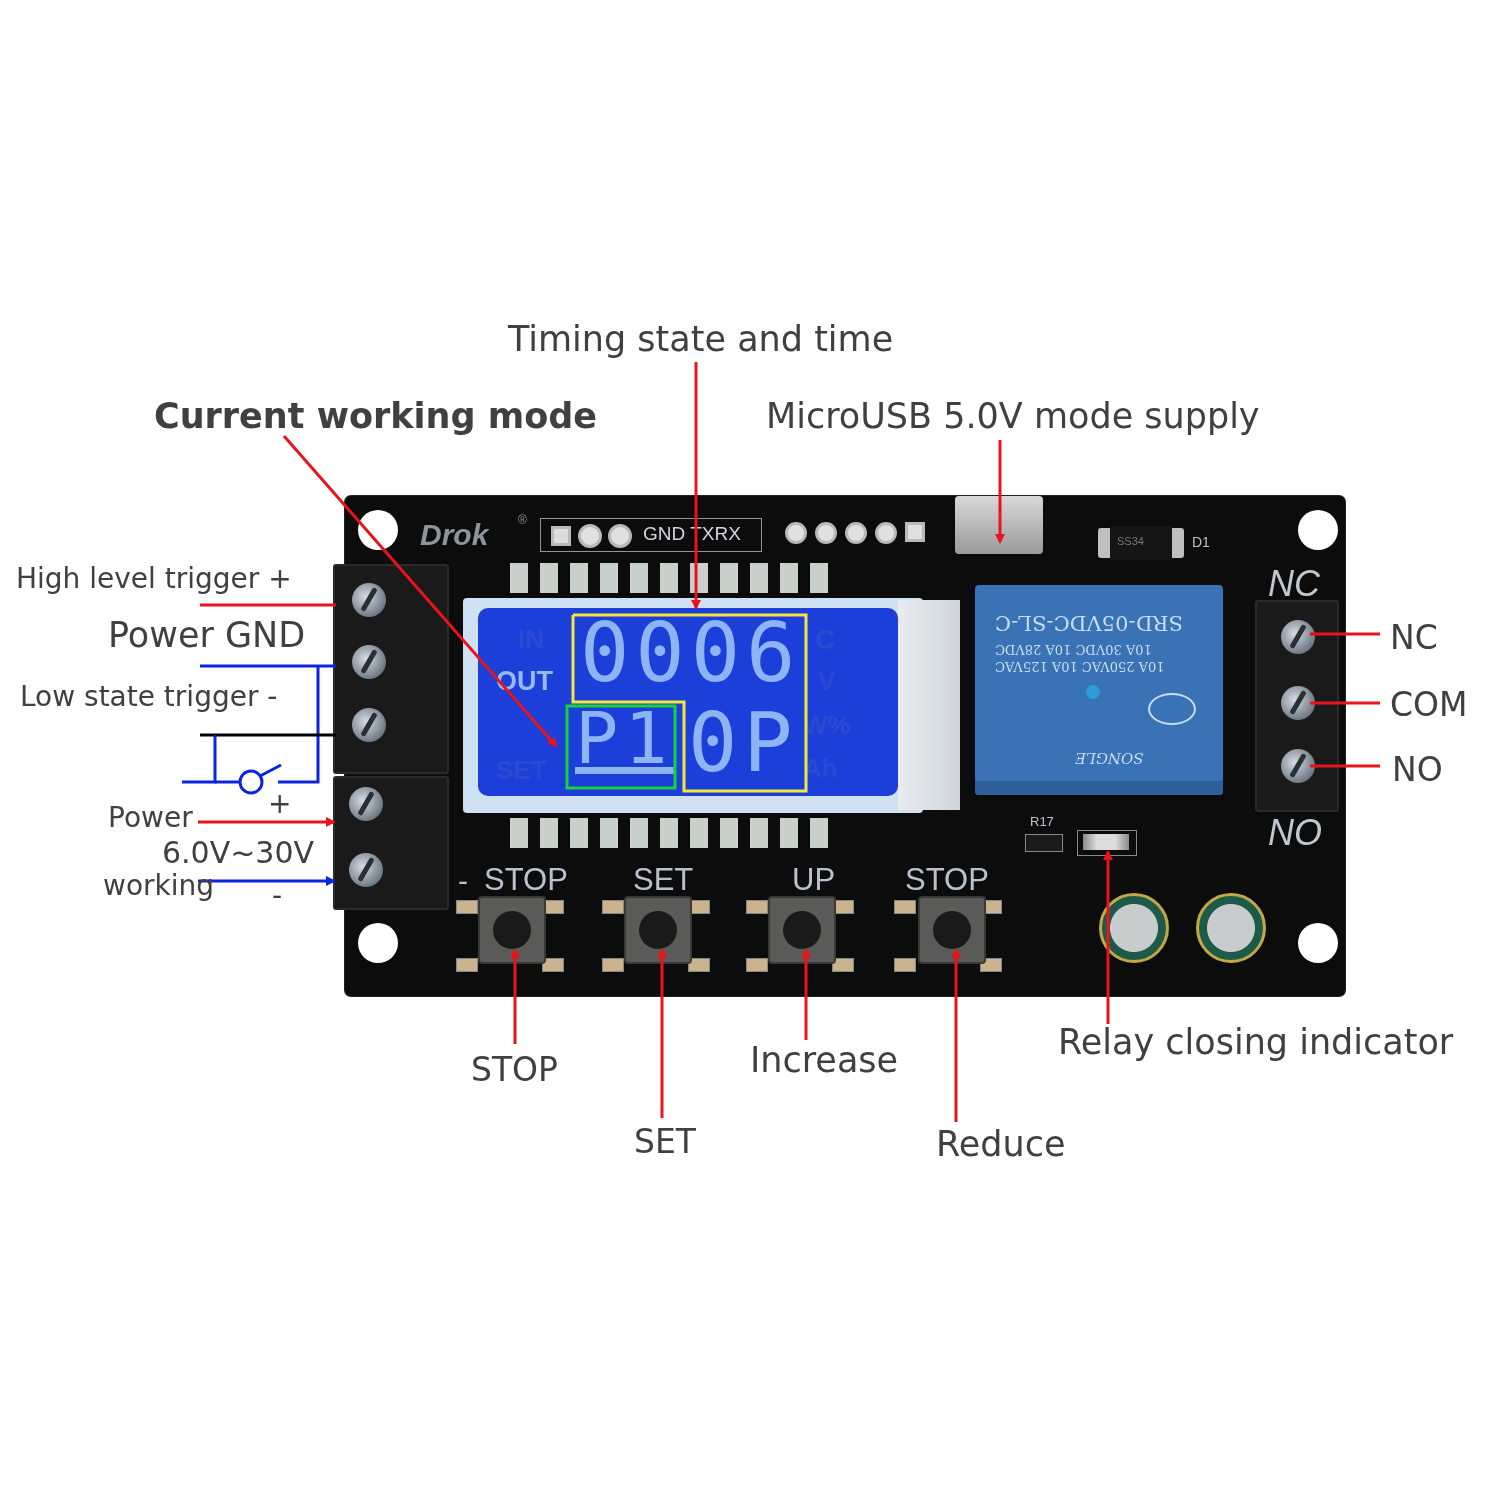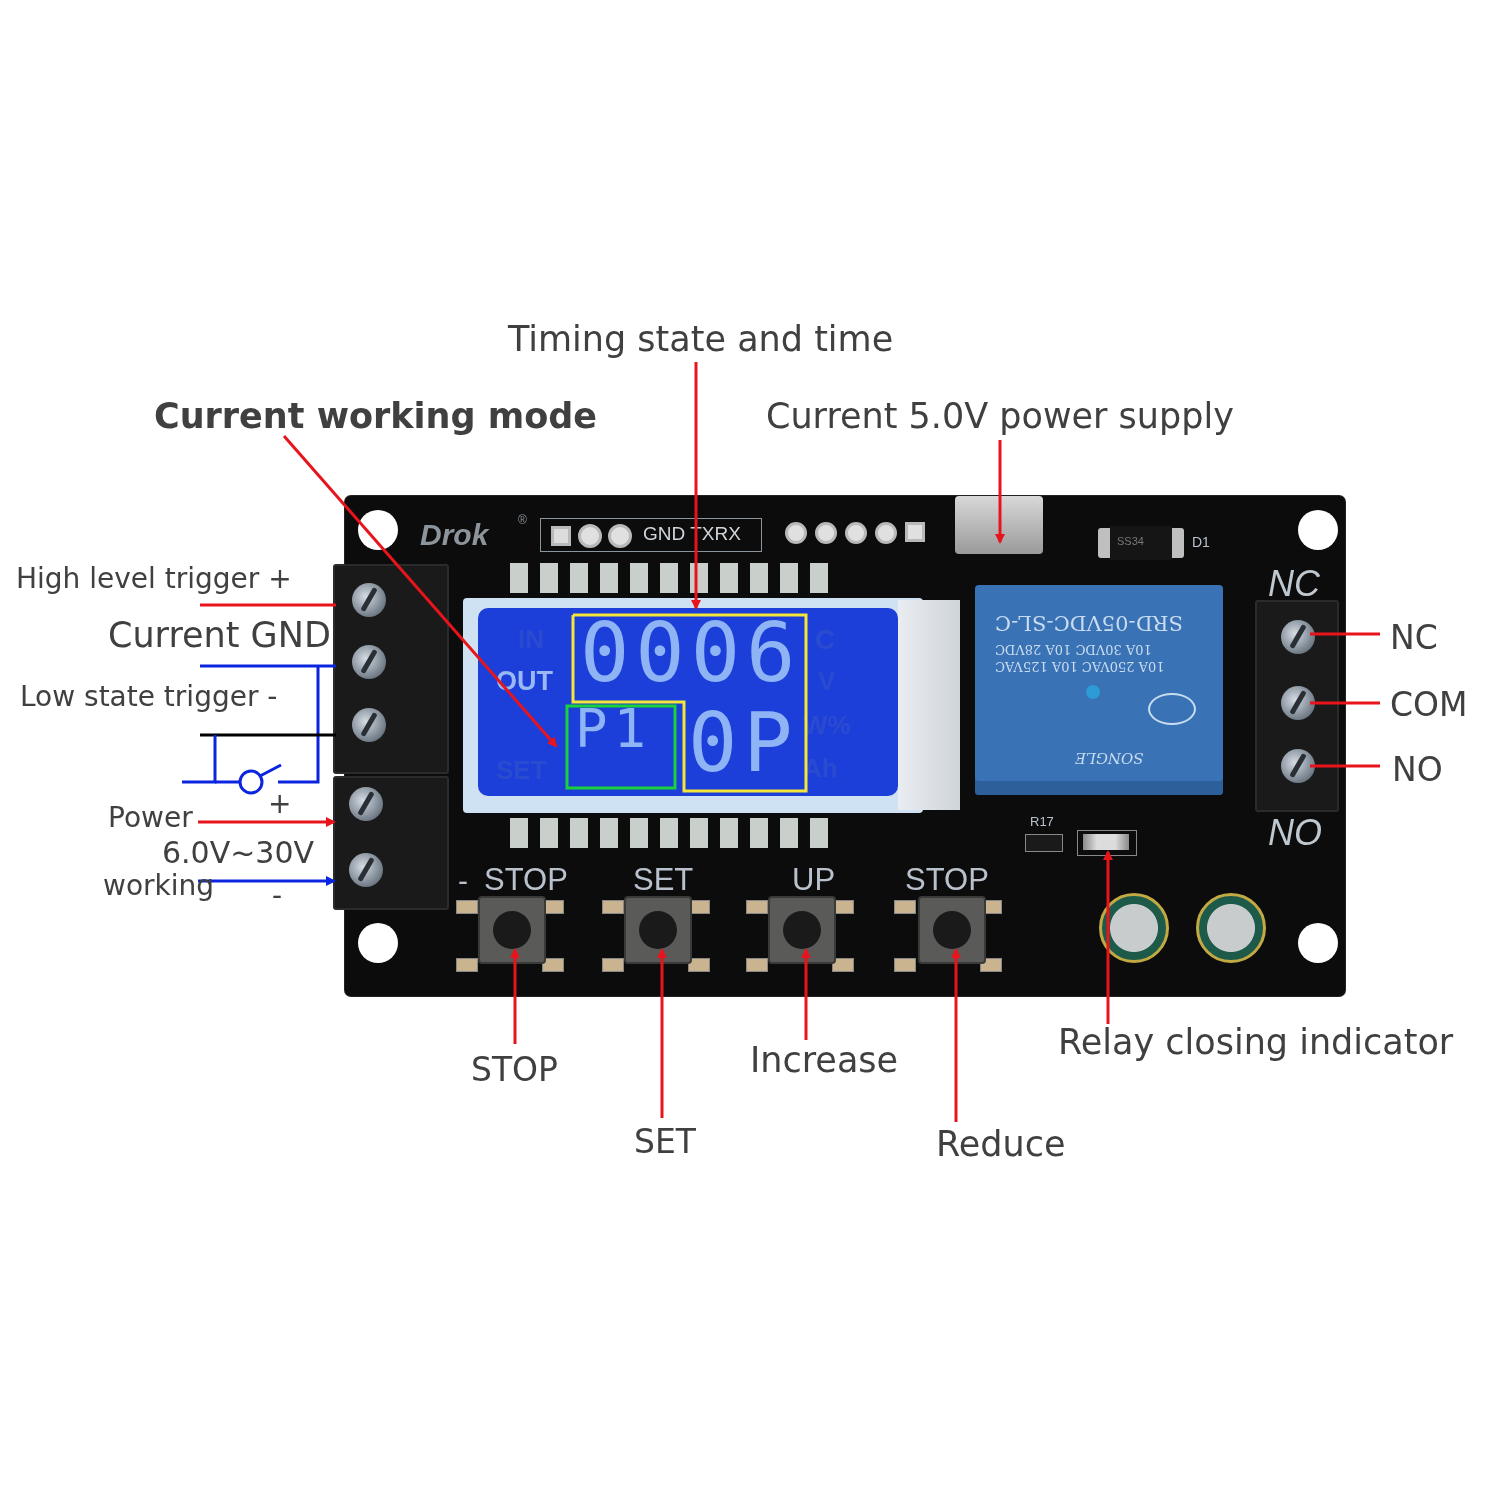--- a/index.html
+++ b/index.html
@@ -61,21 +61,21 @@
 <div class="lcd"></div>
 <div class="ghost" style="left:518px;top:626px;font-size:26px;">IN</div>
 <div class="abs" style="left:496px;top:668px;font-size:27px;font-weight:bold;color:#9ab9f3;font-family:'Liberation Sans',sans-serif;line-height:1;">OUT</div>
 <div class="ghost" style="left:496px;top:757px;font-size:26px;">SET</div>
 <div class="ghost" style="left:815px;top:626px;font-size:28px;">C</div>
 <div class="ghost" style="left:818px;top:668px;font-size:26px;">V</div>
 <div class="ghost" style="left:803px;top:712px;font-size:26px;">W%</div>
 <div class="ghost" style="left:803px;top:755px;font-size:26px;">Ah</div>
 
 <div class="seg-text" style="left:580px;top:612px;font-size:82px;">0006</div>
-<div class="seg-text" style="left:575px;top:702px;font-size:54px;">P1</div>
+<div class="seg-text" style="left:575px;top:702px;font-size:72px;text-decoration:underline;">P1</div>
 <div class="seg-text" style="left:688px;top:702px;font-size:82px;text-align:right;">0P</div>
 
 <svg class="abs" style="left:0;top:0;" width="1500" height="1500">
   <polyline points="573,615 806,615 806,791 684,791 684,702 573,702 573,615" fill="none" stroke="#f5e63a" stroke-width="3"></polyline>
   <rect x="567" y="706" width="108" height="82" fill="none" stroke="#19d13a" stroke-width="3"></rect>
 </svg>
 
 <div class="relay"></div>
 <div class="relay-txt" style="left:995px;top:612px;font-size:21px;">SRD-05VDC-SL-C</div>
 <div class="relay-txt" style="left:995px;top:643px;font-size:13px;">10A 30VDC  10A 28VDC</div>
@@ -183,24 +183,24 @@
   <line x1="515" y1="1044" x2="515" y2="950" stroke="#e8141c" stroke-width="3" marker-end="url(#arR)"></line>
   <line x1="662" y1="1118" x2="662" y2="950" stroke="#e8141c" stroke-width="3" marker-end="url(#arR)"></line>
   <line x1="806" y1="1040" x2="806" y2="950" stroke="#e8141c" stroke-width="3" marker-end="url(#arR)"></line>
   <line x1="956" y1="1122" x2="956" y2="950" stroke="#e8141c" stroke-width="3" marker-end="url(#arR)"></line>
 
   <line x1="1108" y1="1024" x2="1108" y2="852" stroke="#e8141c" stroke-width="3" marker-end="url(#arR)"></line>
 </svg>
 
 <div class="ann" style="left:508px;top:322px;font-size:35px;">Timing state and time</div>
 <div class="ann" style="left:154px;top:399px;font-size:35px;font-weight:bold;">Current working mode</div>
-<div class="ann" style="left:766px;top:399px;font-size:35px;">Current 5.0V power supply</div>
+<div class="ann" style="left:766px;top:399px;font-size:35px;">MicroUSB 5.0V mode supply</div>
 
 <div class="ann" style="left:16px;top:565px;font-size:28px;">High level  trigger +</div>
-<div class="ann" style="left:108px;top:618px;font-size:35px;">Current GND</div>
+<div class="ann" style="left:108px;top:618px;font-size:35px;">Power GND</div>
 <div class="ann" style="left:20px;top:683px;font-size:28px;">Low state  trigger -</div>
 
 <div class="ann" style="left:268px;top:790px;font-size:28px;">+</div>
 <div class="ann" style="left:108px;top:804px;font-size:28px;">Power</div>
 <div class="ann" style="left:162px;top:838px;font-size:30px;">6.0V~30V</div>
 <div class="ann" style="left:103px;top:872px;font-size:28px;">working</div>
 <div class="ann" style="left:272px;top:882px;font-size:28px;">-</div>
 
 <div class="ann" style="left:1390px;top:621px;font-size:33px;">NC</div>
 <div class="ann" style="left:1390px;top:688px;font-size:33px;">COM</div>

